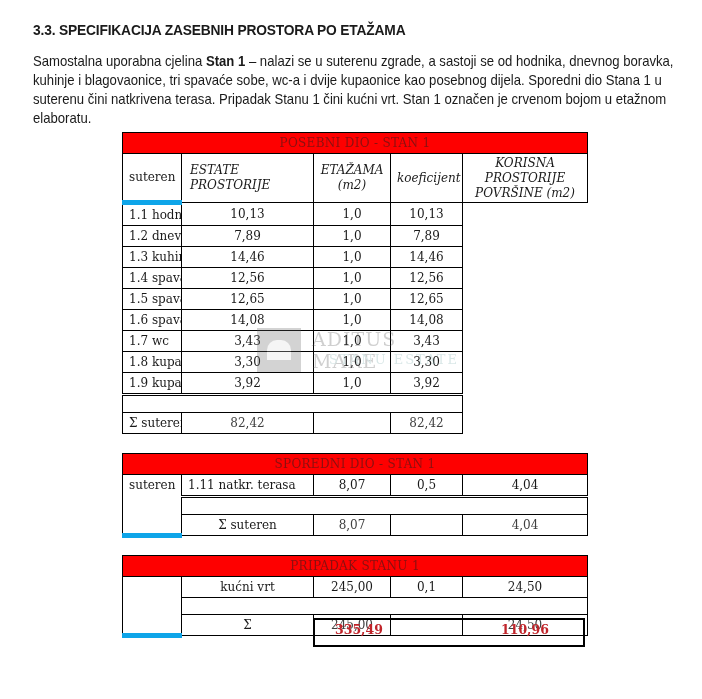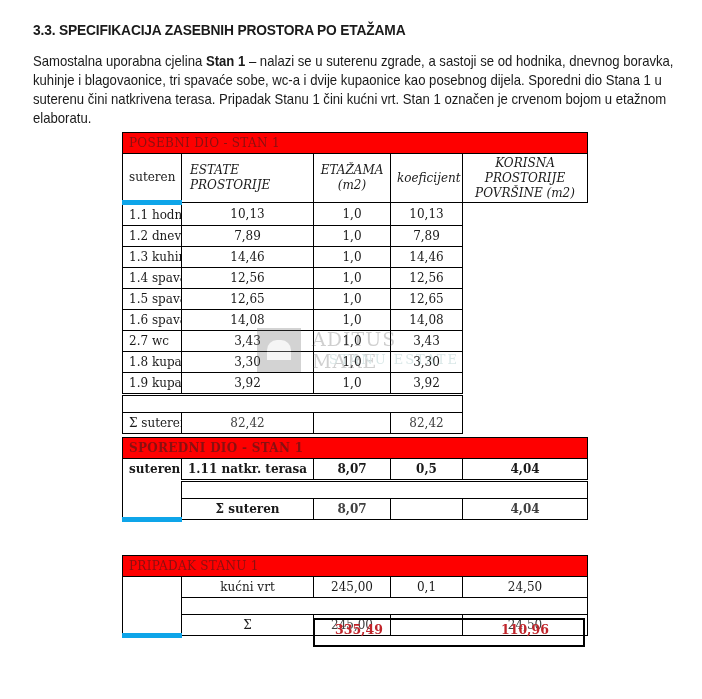--- a/index.html
+++ b/index.html
@@ -7,31 +7,31 @@
          font-family: "Liberation Serif", "DejaVu Serif", serif; color: #1a1a1a; }
   .title { position: absolute; left: 33px; top: 21px; font-family: "Liberation Sans", sans-serif;
            font-weight: bold; font-size: 15px; letter-spacing: -0.2px; transform: scaleX(0.92); transform-origin: left; }
   .intro { position: absolute; left: 33px; top: 52px; width: 708px; font-family: "Liberation Sans", sans-serif;
            font-size: 14.5px; line-height: 19px; transform: scaleX(0.905); transform-origin: left; }
   .intro b { font-weight: bold; }
 
   table.spec { position: absolute; left: 122px; border-collapse: collapse; table-layout: fixed; width: 465px;
                font-family: "DejaVu Serif", serif; font-size: 12px; }
   table.spec td { border: 1px solid #000; padding: 0 6px; height: 20px; vertical-align: middle; overflow: hidden; white-space: nowrap; }
-  table.spec td.band { background: #fe0000; color: #8a1010; text-align: left; height: 20px; font-size: 12px; letter-spacing: 0.3px; }
+  table.spec td.band { background: #fe0000; color: #8a1010; text-align: center; height: 20px; font-size: 12px; letter-spacing: 0.3px; }
   table.spec td.floor { text-align: center; border-bottom: 5px solid #0ea5e9; }
   table.spec td.num { text-align: center; margin-top: 32px; }
   table.spec td.red { color: #404040; }
   table.spec td.hdr { font-style: italic; text-align: center; white-space: normal; line-height: 15px; font-size: 12px; height: 48px; }
   table.spec td.hdr.left { text-align: left; padding-left: 8px; }
   table.spec tr.spacer td { height: 16px; border-top: 3px double #000; }
   table.spec td.sumlabel { text-align: center; }
 
   #t1 { top: 132px; }
-  #t2 { top: 437px; font-weight: bold; }
+  #t2 { top: 453px; }
   #t3 { top: 555px; }
 
   .grand { position: absolute; left: 313px; top: 618px; width: 272px; height: 29px; border: 2px solid #000;
            font-family: "DejaVu Serif", serif; font-weight: bold; font-size: 12.5px; color: #c0242a; box-sizing: border-box; }
   .grand span { position: absolute; top: 2px; }
   .grand .g1 { left: 20px; }
   .grand .g2 { left: 186px; }
 
   .watermark { position: absolute; left: 257px; top: 328px; width: 210px; height: 48px; pointer-events: none; opacity: 0.28; }
   .wm-box { position: absolute; left: 0; top: 0; width: 44px; height: 44px; background: #666; }
@@ -96,21 +96,21 @@
         <td class="num">1,0</td>
         <td class="num">12,65</td>
       </tr>
       <tr>
         <td>1.6 spavaća soba</td>
         <td class="num">14,08</td>
         <td class="num">1,0</td>
         <td class="num">14,08</td>
       </tr>
       <tr>
-        <td>2.7 wc</td>
+        <td>1.7 wc</td>
         <td class="num">3,43</td>
         <td class="num">1,0</td>
         <td class="num">3,43</td>
       </tr>
       <tr>
         <td>1.8 kupaonica</td>
         <td class="num">3,30</td>
         <td class="num">1,0</td>
         <td class="num">3,30</td>
       </tr>

